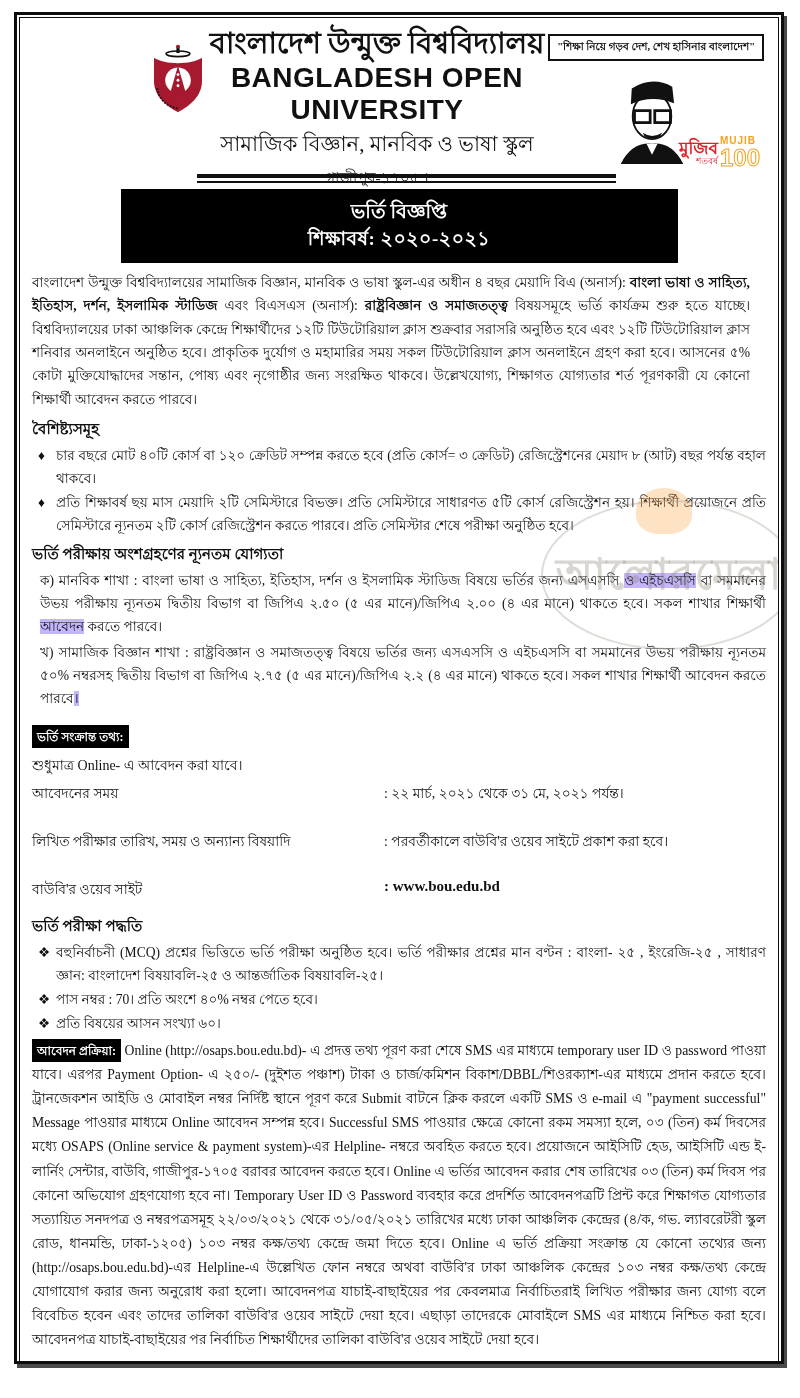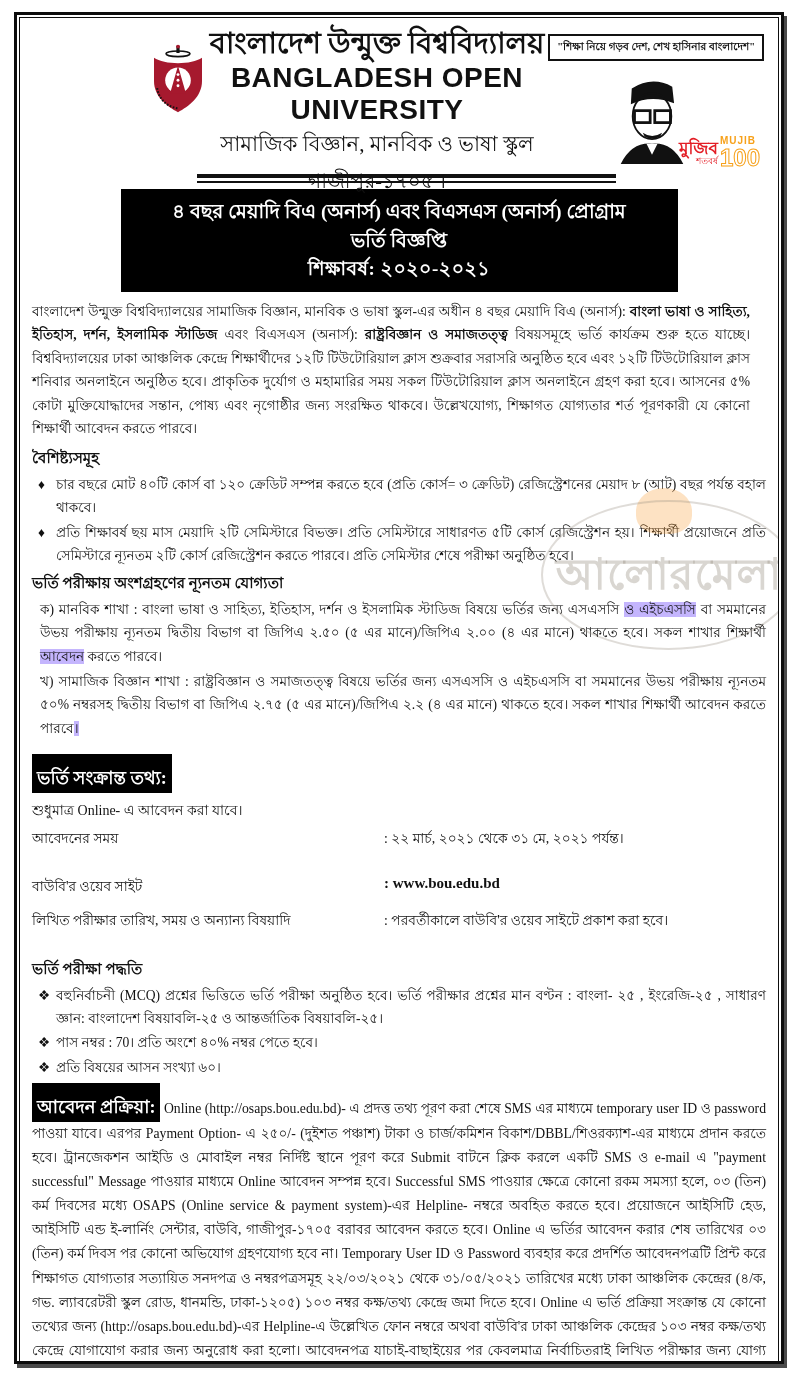--- a/index.html
+++ b/index.html
@@ -7,21 +7,21 @@
   .page{box-sizing:border-box;margin:12px 16px 0 14px;height:1352px;border:3px solid #0d0d0d;
         box-shadow:3px 4px 0 #4a4a4a;background:#fff;}
   .inner{box-sizing:border-box;height:100%;margin:2px;border:1px solid #0d0d0d;padding:8px 12px 10px 12px;
          position:relative;overflow:hidden;}
   
   .hdr{position:relative;height:148px;}
   .hdr-center{position:absolute;left:110px;top:2px;width:470px;text-align:center;}
   .uni-bn{font-size:29px;font-weight:bold;line-height:1.1;}
   .uni-en{font-size:28px;font-weight:bold;font-family:"Liberation Sans","DejaVu Sans",sans-serif;letter-spacing:.5px;margin-top:2px;}
   .school{font-size:21px;margin-top:2px;}
-  .addr{font-size:20px;margin-top:3px;}
+  .addr{font-size:15px;margin-top:3px;}
   .logo-left{position:absolute;left:118px;top:18px;width:56px;}
   .slogan-box{position:absolute;right:2px;top:8px;border:2px solid #111;padding:3px 7px;font-size:10.5px;font-weight:bold;white-space:nowrap;}
   .mujib{position:absolute;right:6px;top:44px;width:160px;height:104px;}
   .mujib svg{position:absolute;left:6px;top:0;}
   .mujib-words{position:absolute;right:0;bottom:4px;display:flex;align-items:center;line-height:1;}
   .mujib-bn{text-align:right;margin-right:2px;}
   .mujib-bn .l1{color:#e31e26;font-weight:bold;font-size:17px;display:block;}
   .mujib-bn .l2{color:#e31e26;font-weight:normal;font-size:9px;display:block;}
   .mujib-en{color:#f7a11a;font-weight:bold;font-family:"Liberation Sans",sans-serif;}
   .mujib-en .en{font-size:10px;display:block;letter-spacing:1px;}
@@ -36,22 +36,22 @@
   
   .para{font-size:13.6px;line-height:1.72;text-align:justify;margin:2px 16px 6px 0;}
   .bold{font-weight:bold;}
   .sec-h{font-size:15px;font-weight:bold;margin:4px 0 2px 0;}
   .bullet-row{display:flex;font-size:13.6px;line-height:1.7;margin:1px 0;}
   .bullet-row .bl{width:18px;flex:none;text-align:left;}
   .bullet-row .bt{flex:1;text-align:justify;}
   .indent{padding-left:6px;}
   .hl{background:#c4b5fd;}
   .qual{font-size:13.6px;line-height:1.72;text-align:justify;margin:1px 0 2px 0;padding-left:8px;}
-  .black-label{display:inline-block;background:#000;color:#fff;font-weight:bold;font-size:18px;
-               padding:12px 5px 2px 5px;line-height:1.4;}
+  .black-label{display:inline-block;background:#000;color:#fff;font-weight:bold;font-size:12px;
+               padding:4px 5px 2px 5px;line-height:1.4;}
   .info-line{font-size:14px;margin:6px 0 4px 0;}
   .info-row{display:flex;font-size:13.8px;margin:0 0 24px 0;}
   .info-row .lab{width:352px;flex:none;}
   .info-row .val{flex:1;}
   .web{font-weight:bold;font-size:15px;}
   .proc{font-size:13.7px;line-height:1.76;text-align:justify;margin:4px 0 4px 0;}
   
   .wm{position:absolute;right:-18px;top:482px;width:255px;height:150px;pointer-events:none;}
   .wm .ring{position:absolute;inset:0;border:2px solid rgba(150,140,125,.30);border-radius:50%;}
   .wm .flame{position:absolute;left:95px;top:-12px;width:56px;height:46px;background:rgba(247,150,40,.28);
@@ -112,21 +112,20 @@
             <span class="en">MUJIB</span>
             <span class="num">100</span>
           </span>
         </div>
       </div>
     </header>
 
     <div class="dbl-rule"></div>
 
     <div class="banner">
-      <div class="b1">৪ বছর মেয়াদি বিএ (অনার্স) এবং বিএসএস (অনার্স) প্রোগ্রাম</div>
       <div class="b2">ভর্তি বিজ্ঞপ্তি</div>
       <div class="b3">শিক্ষাবর্ষ: ২০২০-২০২১</div>
     </div>
 
     <p class="para"><span>বাংলাদেশ উন্মুক্ত বিশ্ববিদ্যালয়ের সামাজিক বিজ্ঞান, মানবিক ও ভাষা স্কুল-এর অধীন ৪ বছর মেয়াদি বিএ (অনার্স): </span><span class="bold">বাংলা ভাষা ও সাহিত্য, ইতিহাস, দর্শন, ইসলামিক স্টাডিজ</span><span>  এবং বিএসএস (অনার্স): </span><span class="bold">রাষ্ট্রবিজ্ঞান ও সমাজতত্ত্ব</span><span> বিষয়সমূহে ভর্তি কার্যক্রম শুরু হতে যাচ্ছে। বিশ্ববিদ্যালয়ের ঢাকা আঞ্চলিক কেন্দ্রে শিক্ষার্থীদের ১২টি টিউটোরিয়াল ক্লাস শুক্রবার সরাসরি অনুষ্ঠিত হবে এবং ১২টি টিউটোরিয়াল ক্লাস শনিবার অনলাইনে অনুষ্ঠিত হবে। প্রাকৃতিক দুর্যোগ ও মহামারির সময় সকল টিউটোরিয়াল ক্লাস অনলাইনে গ্রহণ করা হবে। আসনের ৫% কোটা মুক্তিযোদ্ধাদের সন্তান, পোষ্য এবং নৃগোষ্ঠীর জন্য সংরক্ষিত থাকবে। উল্লেখযোগ্য, শিক্ষাগত যোগ্যতার শর্ত পূরণকারী যে কোনো শিক্ষার্থী আবেদন করতে পারবে।</span></p>
 
     <div class="sec-h">বৈশিষ্ট্যসমূহ</div>
     <div class="indent">
       <div class="bullet-row">
         <span class="bl">♦</span>
@@ -143,27 +142,27 @@
     <p class="qual"><span>খ) সামাজিক বিজ্ঞান শাখা : রাষ্ট্রবিজ্ঞান ও সমাজতত্ত্ব বিষয়ে ভর্তির জন্য এসএসসি ও এইচএসসি বা সমমানের উভয় পরীক্ষায় ন্যূনতম ৫০% নম্বরসহ দ্বিতীয় বিভাগ বা জিপিএ ২.৭৫ (৫ এর মানে)/জিপিএ ২.২ (৪ এর মানে) থাকতে হবে। সকল শাখার শিক্ষার্থী আবেদন করতে পারবে</span><span class="hl">।</span></p>
 
     <div style="margin-top:14px;">
       <span class="black-label">ভর্তি সংক্রান্ত তথ্য:</span>
     </div>
     <div class="info-line">শুধুমাত্র Online- এ আবেদন করা যাবে।</div>
     <div class="info-row">
       <span class="lab">আবেদনের সময়</span>
       <span class="val">: ২২ মার্চ, ২০২১ থেকে ৩১ মে, ২০২১ পর্যন্ত।</span>
     </div>
+    <div class="info-row">
+      <span class="lab">লিখিত পরীক্ষার তারিখ, সময়  ও অন্যান্য বিষয়াদি</span>
+      <span class="val">: পরবর্তীকালে বাউবি'র ওয়েব সাইটে প্রকাশ করা হবে।</span>
+    </div>
     <div class="info-row" style="margin-bottom:10px;">
       <span class="lab">বাউবি'র ওয়েব সাইট</span>
       <span class="val web">: www.bou.edu.bd</span>
-    </div>
-    <div class="info-row">
-      <span class="lab">লিখিত পরীক্ষার তারিখ, সময়  ও অন্যান্য বিষয়াদি</span>
-      <span class="val">: পরবর্তীকালে বাউবি'র ওয়েব সাইটে প্রকাশ করা হবে।</span>
     </div>
 
     <div class="sec-h" style="margin-top:12px;">ভর্তি পরীক্ষা পদ্ধতি</div>
     <div class="indent">
       <div class="bullet-row">
         <span class="bl">❖</span>
         <span class="bt">বহুনির্বাচনী (MCQ) প্রশ্নের ভিত্তিতে ভর্তি পরীক্ষা অনুষ্ঠিত হবে। ভর্তি পরীক্ষার প্রশ্নের মান বণ্টন : বাংলা- ২৫ , ইংরেজি-২৫ , সাধারণ জ্ঞান: বাংলাদেশ বিষয়াবলি-২৫ ও আন্তর্জাতিক বিষয়াবলি-২৫।</span>
       </div>
       <div class="bullet-row">
         <span class="bl">❖</span>

